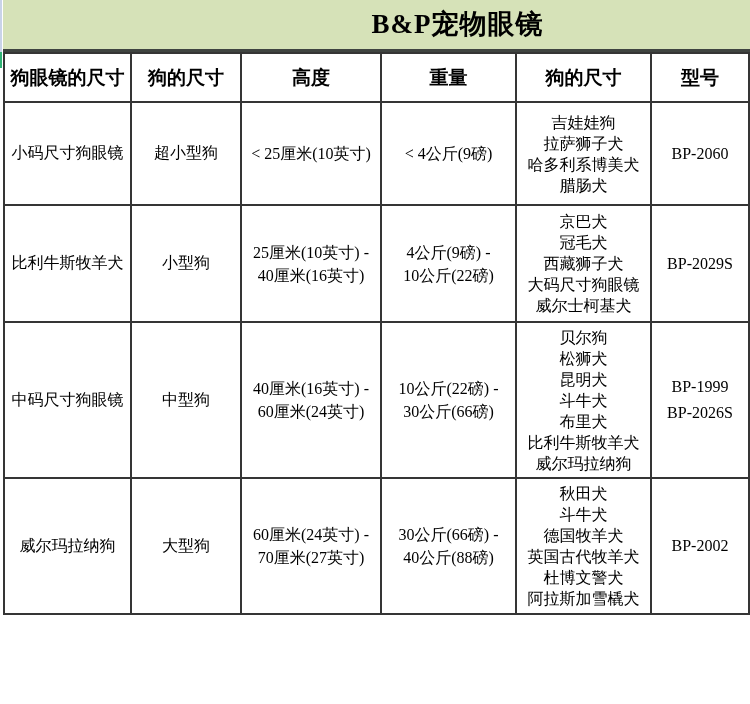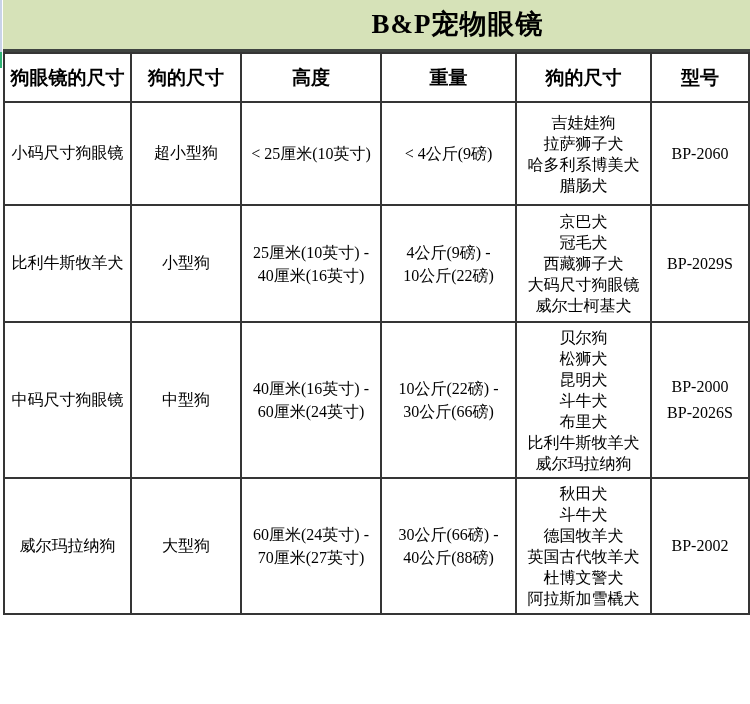--- a/index.html
+++ b/index.html
@@ -110,21 +110,21 @@
 60厘米(24英寸)</td>
       <td class="lines range-cell">10公斤(22磅) -
 30公斤(66磅)</td>
       <td class="lines breeds-cell">贝尔狗
 松狮犬
 昆明犬
 斗牛犬
 布里犬
 比利牛斯牧羊犬
 威尔玛拉纳狗</td>
-      <td class="lines model-cell">BP-2000
+      <td class="lines model-cell">BP-1999
 BP-2026S</td>
     </tr>
 
     <tr class="r3">
       <td>威尔玛拉纳狗</td>
       <td>大型狗</td>
       <td class="lines range-cell">60厘米(24英寸) -
 70厘米(27英寸)</td>
       <td class="lines range-cell">30公斤(66磅) -
 40公斤(88磅)</td>

